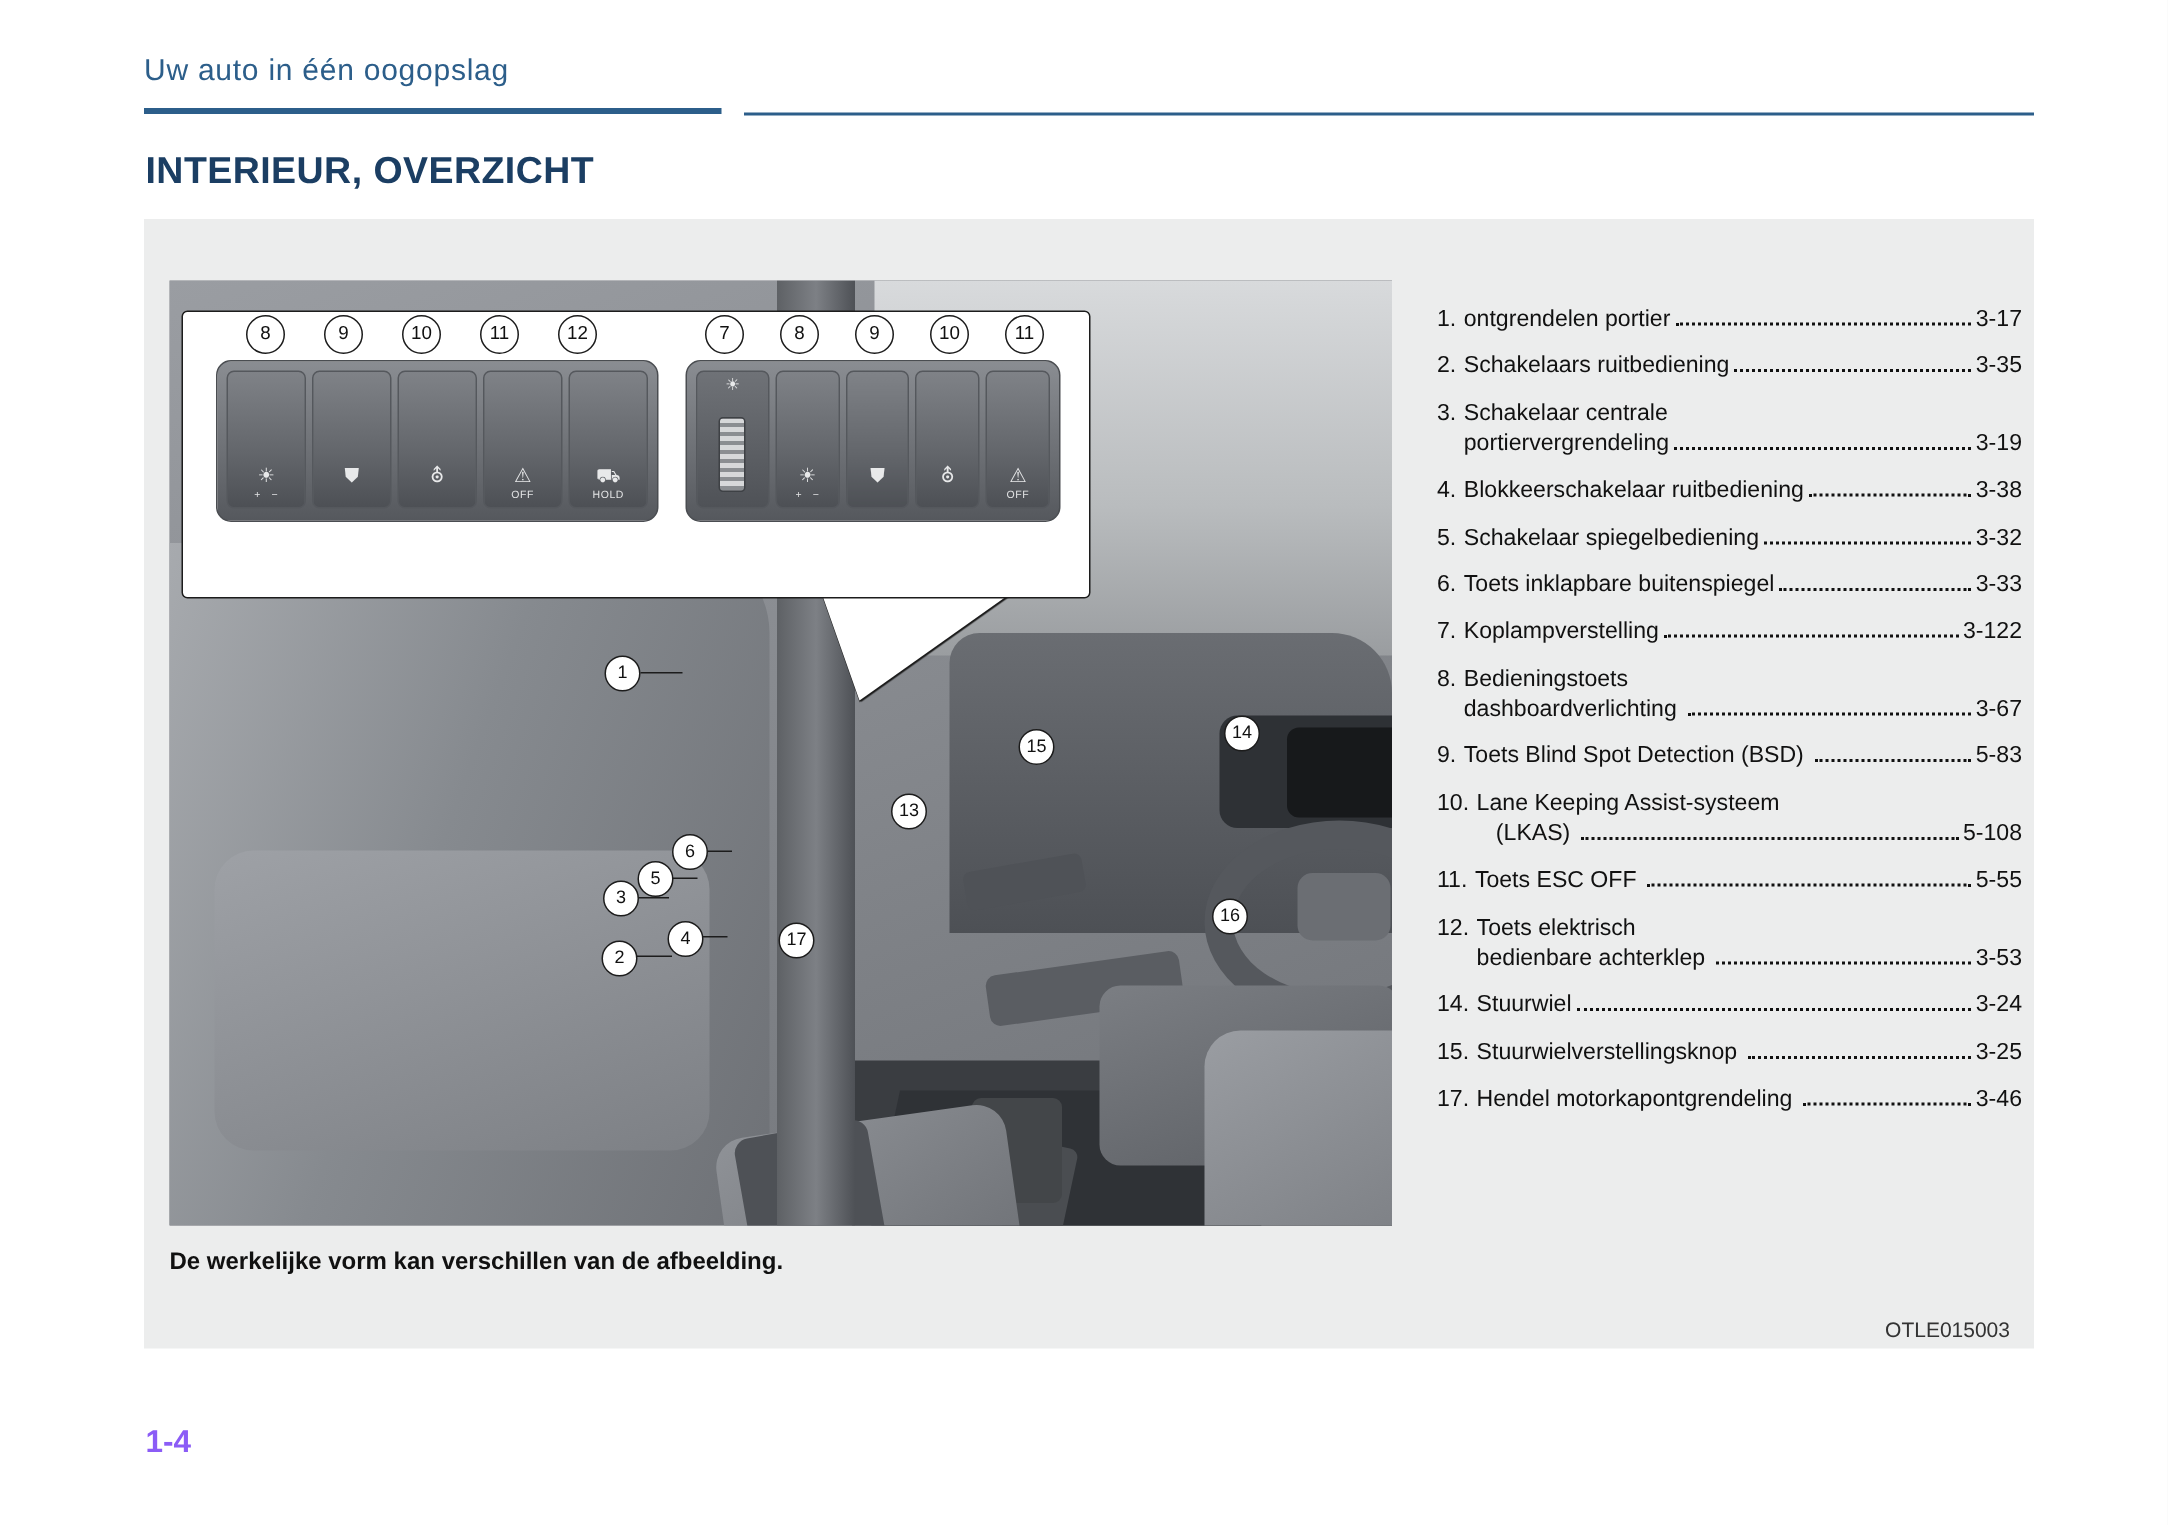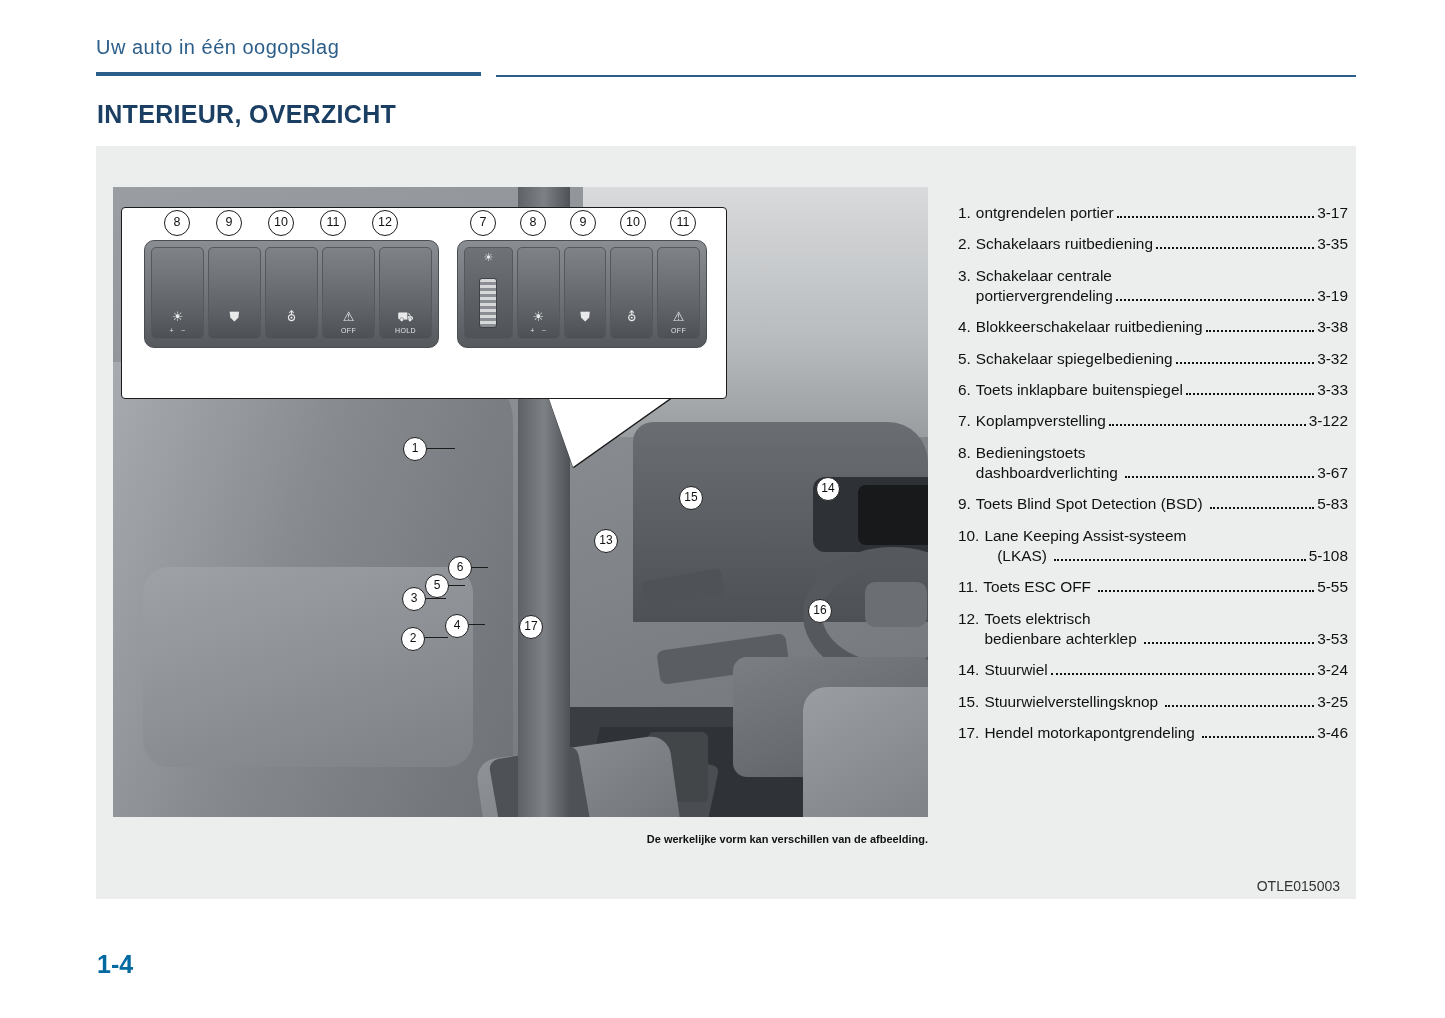--- a/index.html
+++ b/index.html
@@ -288,22 +288,22 @@
     position: absolute;
     background: #1c1c1c;
     z-index: 7;
   }
 
   .figure-caption {
     position: absolute;
     left: 113px;
     top: 833px;
     width: 815px;
-    text-align: right;
-    font-size: 11px;
+    text-align: left;
+    font-size: 16px;
     font-weight: bold;
     color: #111;
   }
 
   .figure-code {
     position: absolute;
     left: 0;
     top: 878px;
     width: 1340px;
     text-align: right;
@@ -349,23 +349,23 @@
   .legend-page {
     flex: 0 0 auto;
     white-space: nowrap;
   }
 
   
   .folio {
     position: absolute;
     left: 97px;
     top: 950px;
-    font-size: 25px;
+    font-size: 21px;
     font-weight: bold;
-    color: #0369a1;
+    color: #8b5cf6;
   }
 </style>
 </head>
 <body>
 
 <div class="page-header">
   <div class="header-title">Uw auto in één oogopslag</div>
   <div class="header-rule-thick"></div>
   <div class="header-rule-thin"></div>
 </div>

